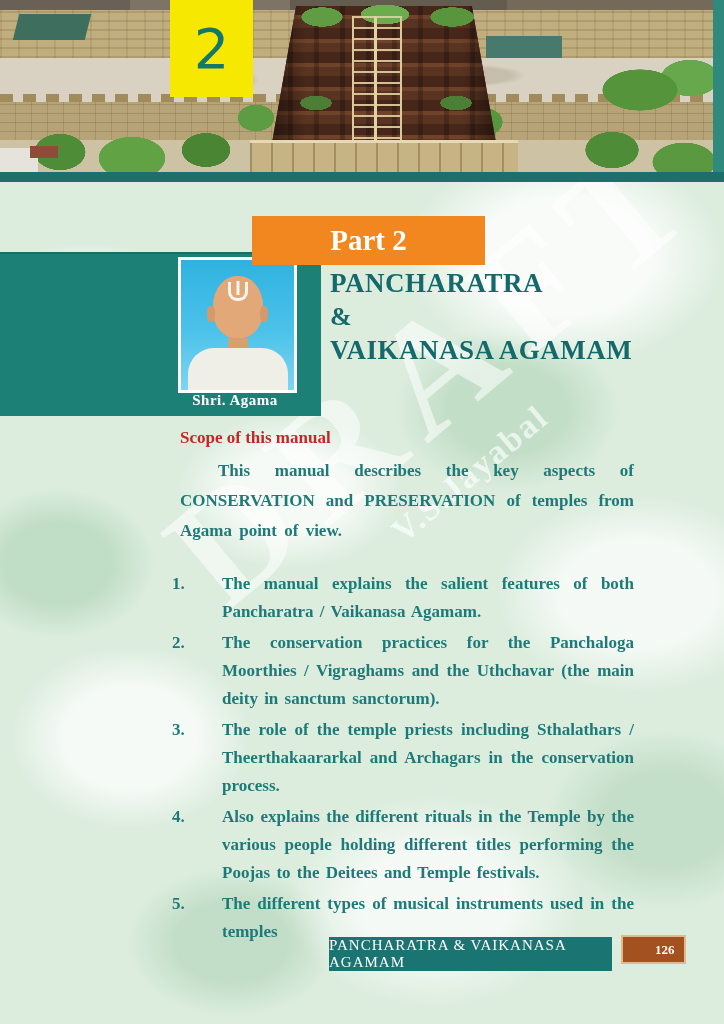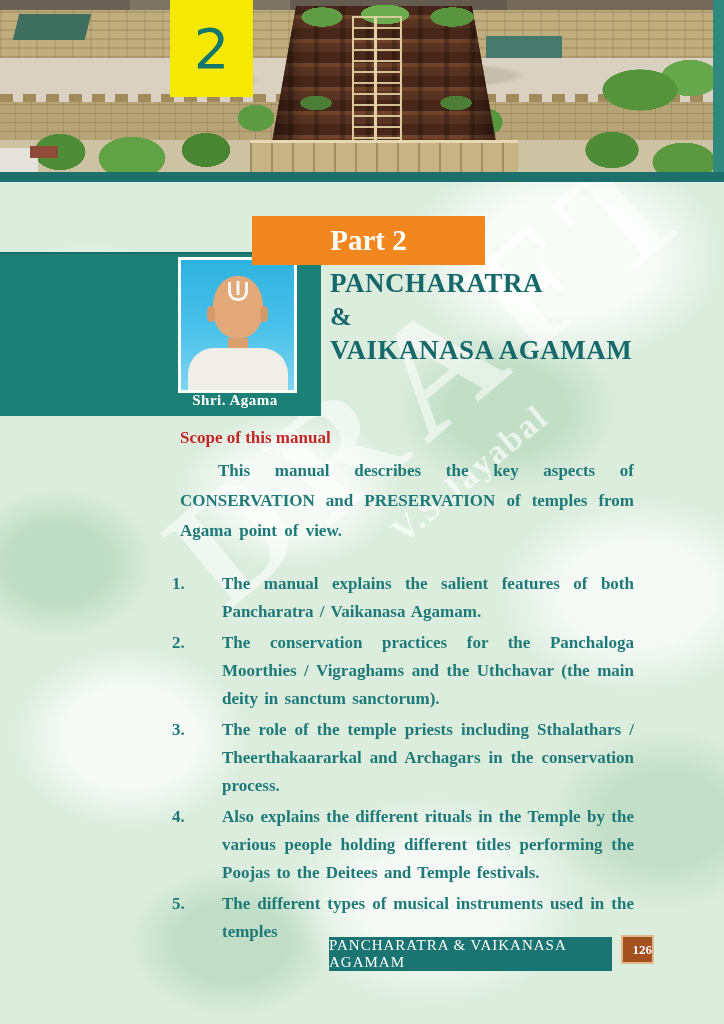--- a/index.html
+++ b/index.html
@@ -121,21 +121,21 @@
       word-spacing:3px;margin:0 0 24px 0;}
   .num-list{margin:0;}
   .list-item{position:relative;margin-left:-8px;padding-left:50px;font-size:17px;line-height:28px;
       text-align:justify;word-spacing:2px;margin-bottom:3px;}
   .list-num{position:absolute;left:0;top:0;}
   
   .footer-bar{position:absolute;left:329px;top:937px;width:283px;height:34px;background:#1a7471;
       display:flex;align-items:center;justify-content:center;z-index:2;}
   .footer-title{color:#ffffff;font-size:15px;letter-spacing:1px;}
   .page-num-box{position:absolute;left:621px;top:935px;width:29px;height:25px;background:#a3511f;
-      border:2px solid #e0ba8c;display:flex;align-items:center;justify-content:flex-end;z-index:2;}
+      border:2px solid #e0ba8c;display:flex;align-items:center;justify-content:flex-start;z-index:2;padding-left:32px;}
   .page-num{color:#ffffff;font-size:13px;font-weight:bold;}
 </style>
 </head>
 <body>
 
 <div class="page">
 
   <div class="wm wm-draft">DRAFT</div>
   <div class="wm wm-author">V.S.Jayabal</div>
 

